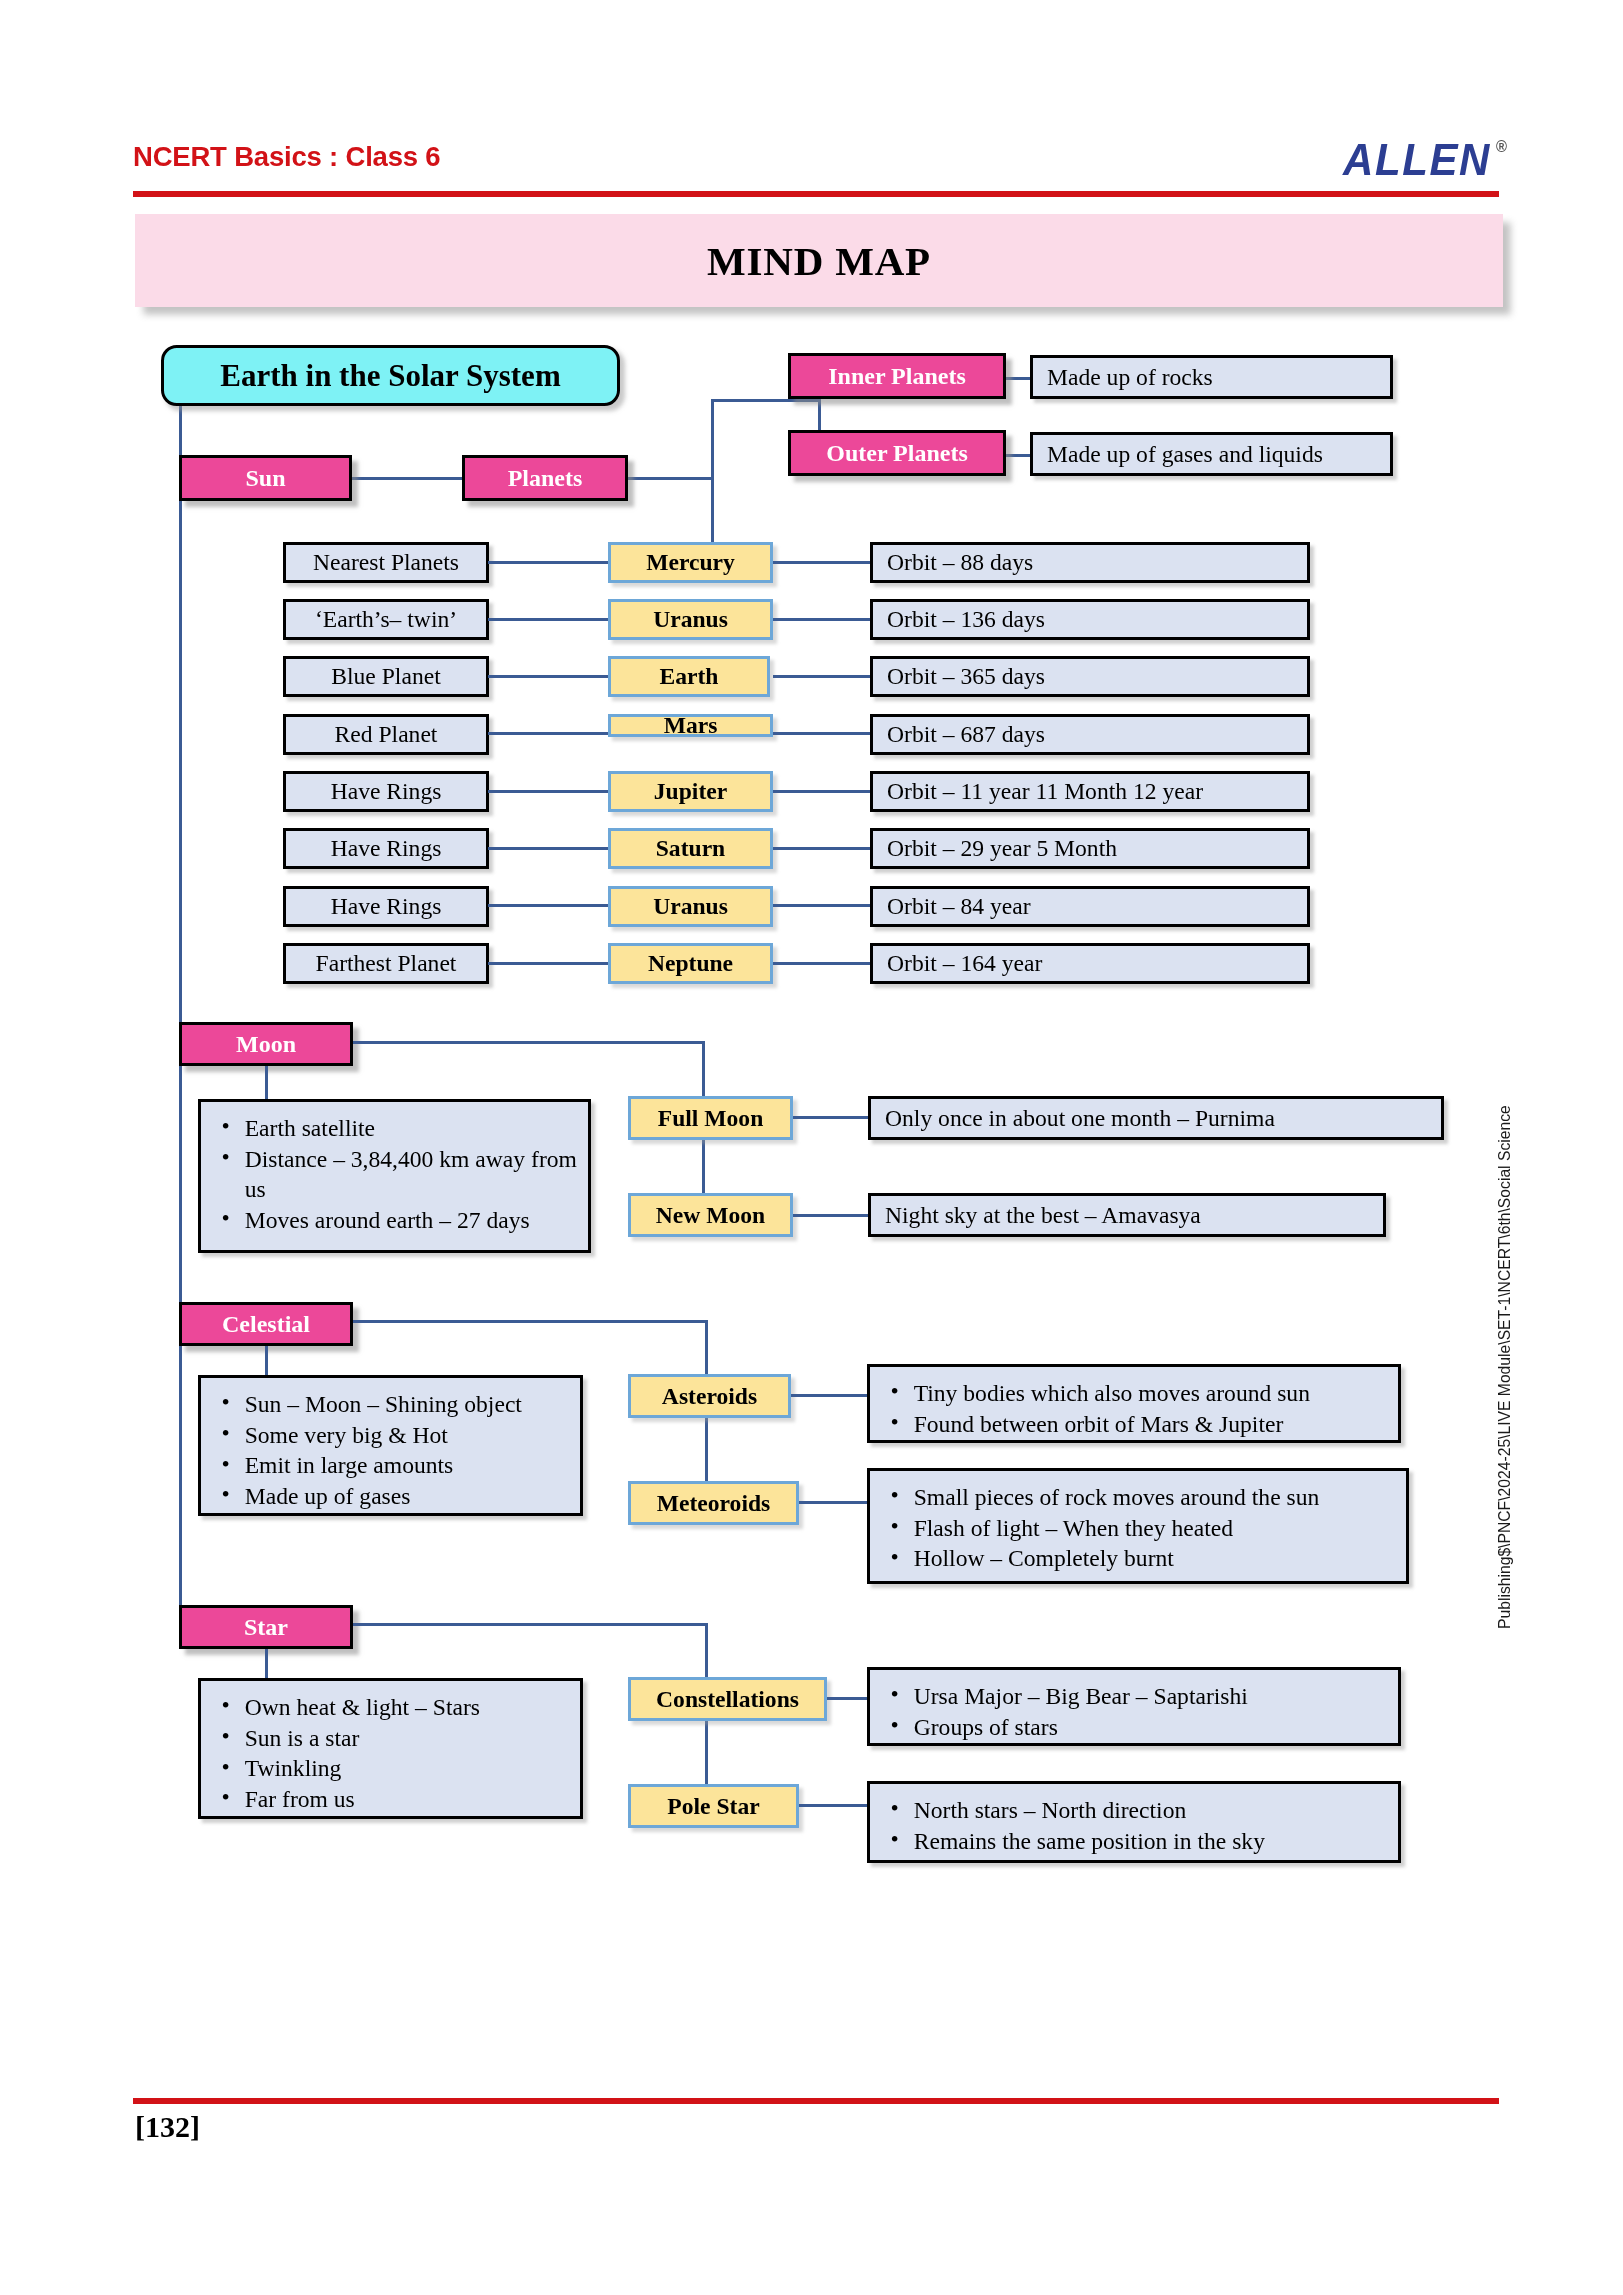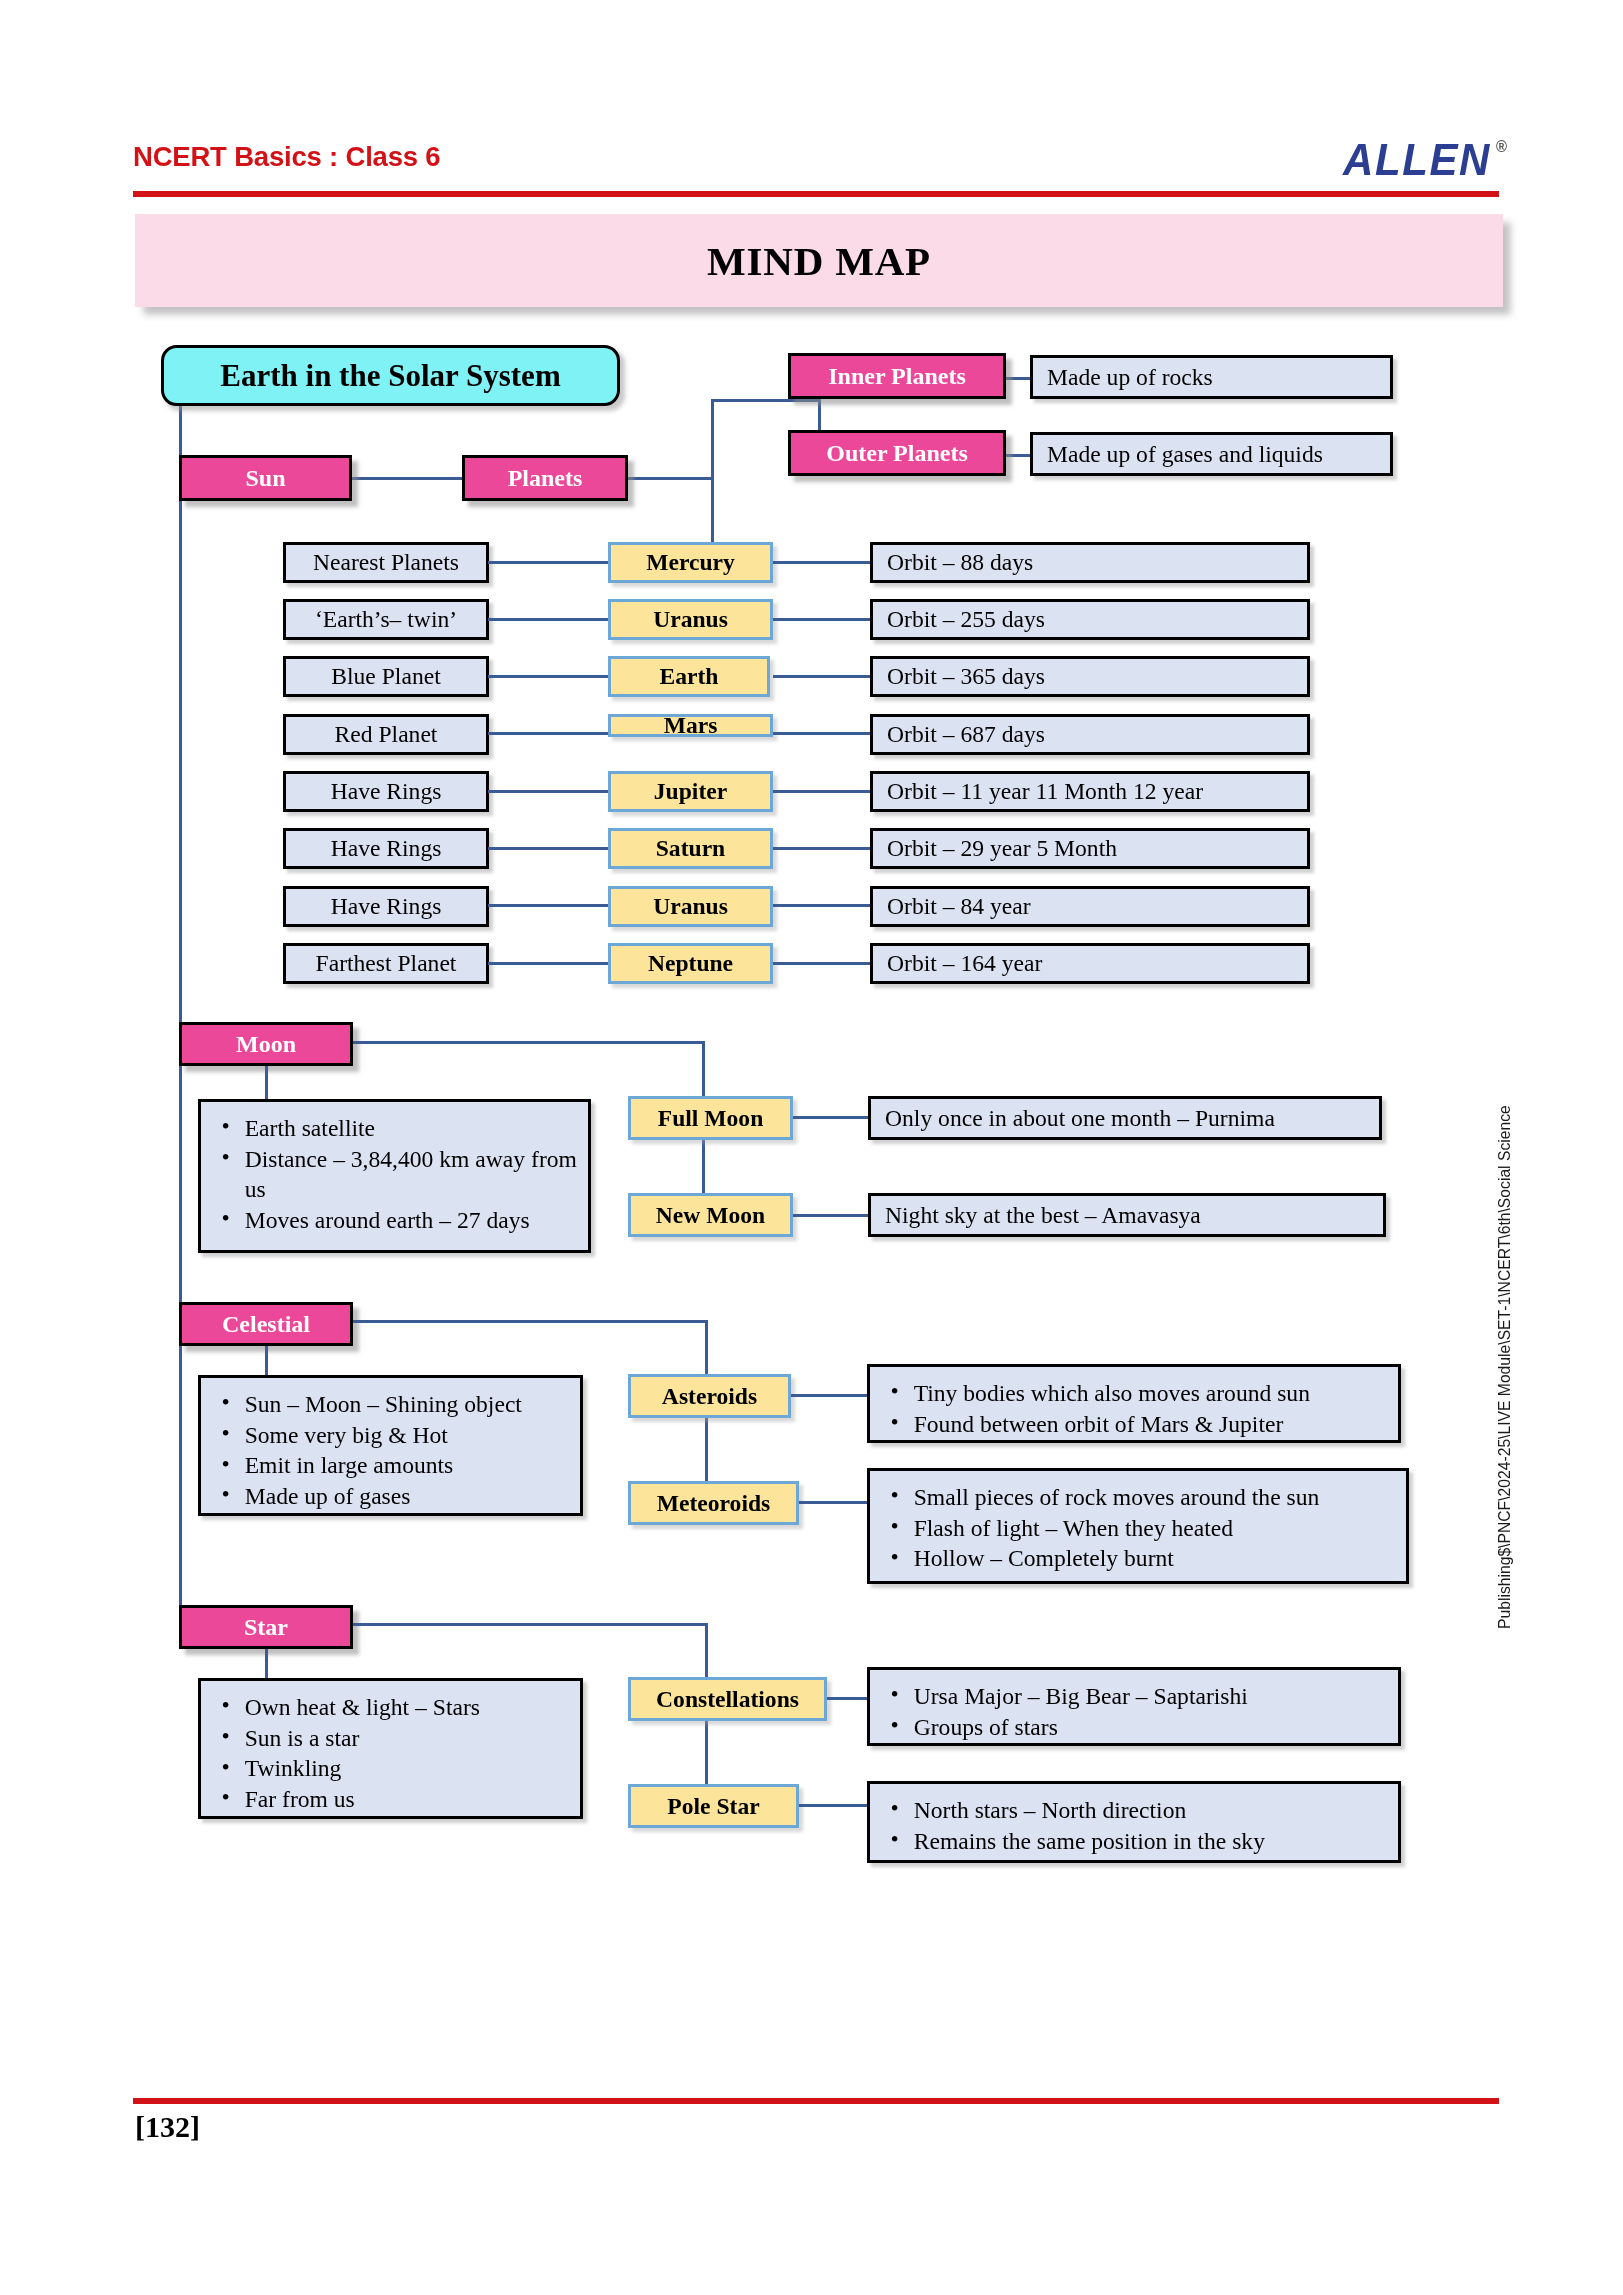--- a/index.html
+++ b/index.html
@@ -234,21 +234,21 @@
     </div>
     <div class="node grey-node" style="left: 283px; top: 599px; width: 206px; height: 41px;">
       <span>‘Earth’s– twin’</span>
     </div>
     <div class="ln lnh" style="left: 488px; top: 618px; width: 120px;"></div>
     <div class="node yellow-node" style="left: 608px; top: 599px; width: 165px; height: 41px;">
       <span>Uranus</span>
     </div>
     <div class="ln lnh" style="left: 773px; top: 618px; width: 97px;"></div>
     <div class="node desc-node" style="left: 870px; top: 599px; width: 440px; height: 41px;">
-      <span>Orbit – 255 days</span>
+      <span>Orbit – 136 days</span>
     </div>
     <div class="node grey-node" style="left: 283px; top: 656px; width: 206px; height: 41px;">
       <span>Blue Planet</span>
     </div>
     <div class="ln lnh" style="left: 488px; top: 675px; width: 120px;"></div>
     <div class="node yellow-node" style="left: 608px; top: 656px; width: 162px; height: 41px; text-align: right;">
       <span>Earth</span>
     </div>
     <div class="ln lnh" style="left: 773px; top: 675px; width: 97px;"></div>
     <div class="node desc-node" style="left: 870px; top: 656px; width: 440px; height: 41px;">
@@ -323,21 +323,21 @@
     <li>Moves around earth – 27 days</li>
   </ul>
 </div>
 
 <div class="ln lnh" style="left:353px; top:1041px; width:352px;"></div>
 <div class="ln lnv" style="left:702px; top:1041px; height:190px;"></div>
 <div class="node yellow-node" style="left:628px; top:1096px; width:165px; height:44px;">
   <span>Full Moon</span>
 </div>
 <div class="ln lnh" style="left:793px; top:1116px; width:79px;"></div>
-<div class="node desc-node" style="left:868px; top:1096px; width:514px; height:44px;">
+<div class="node desc-node" style="left:868px; top:1096px; width:576px; height:44px;">
   <span>Only once in about one month – Purnima</span>
 </div>
 <div class="node yellow-node" style="left:628px; top:1193px; width:165px; height:44px;">
   <span>New Moon</span>
 </div>
 <div class="ln lnh" style="left:793px; top:1214px; width:79px;"></div>
 <div class="node desc-node" style="left:868px; top:1193px; width:518px; height:44px;">
   <span>Night sky at the best – Amavasya</span>
 </div>
 

